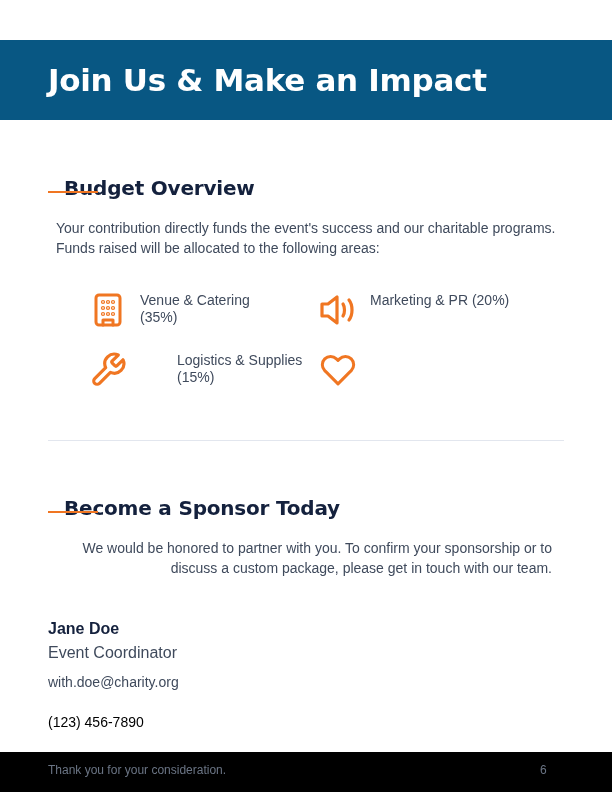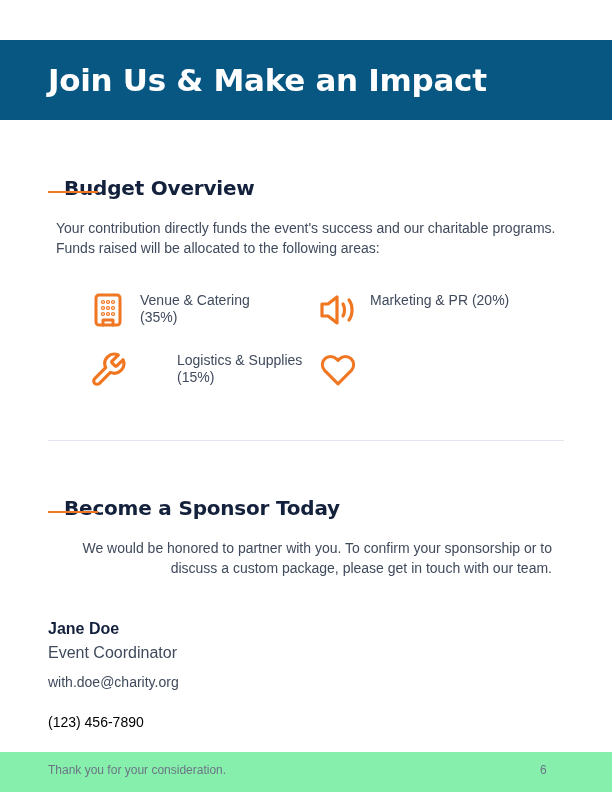--- a/index.html
+++ b/index.html
@@ -10,21 +10,21 @@
   .sec-rule{position:absolute;left:48px;width:50px;height:2px;background:#f07622;}
   .para{position:absolute;left:56px;width:500px;font-size:14px;line-height:20px;color:#3f4a5c;margin:0;}
   .item{position:absolute;display:flex;align-items:flex-start;}
   .item .ic{width:40px;height:40px;display:flex;align-items:center;justify-content:center;}
   .item .lbl{margin-left:12px;font-size:14px;line-height:17px;color:#3f4a5c;width:150px;margin-top:2px;}
   .divider{position:absolute;left:48px;top:440px;width:516px;height:1px;background:#e2e6ee;}
   .cname{position:absolute;left:48px;top:620px;font-weight:bold;font-size:16px;color:#14213d;}
   .crole{position:absolute;left:48px;top:644px;font-size:16px;color:#3f4a5c;}
   .cemail{position:absolute;left:48px;top:674px;font-size:14px;color:#3f4a5c;}
   .cphone{position:absolute;left:48px;top:714px;font-size:14px;color:#000000;}
-  .footer{position:absolute;left:0;top:752px;width:612px;height:40px;background:#86efac;}
+  .footer{position:absolute;left:0;top:752px;width:612px;height:40px;background:#000000;}
   .footer .ft{position:absolute;left:48px;top:11px;font-size:12px;color:#6b7585;}
   .footer .pg{position:absolute;left:540px;top:11px;font-size:12px;color:#6b7585;}
 </style>
 </head>
 <body>
 
 <div class="banner">
   <h1>Join Us &amp; Make an Impact</h1>
 </div>
 

